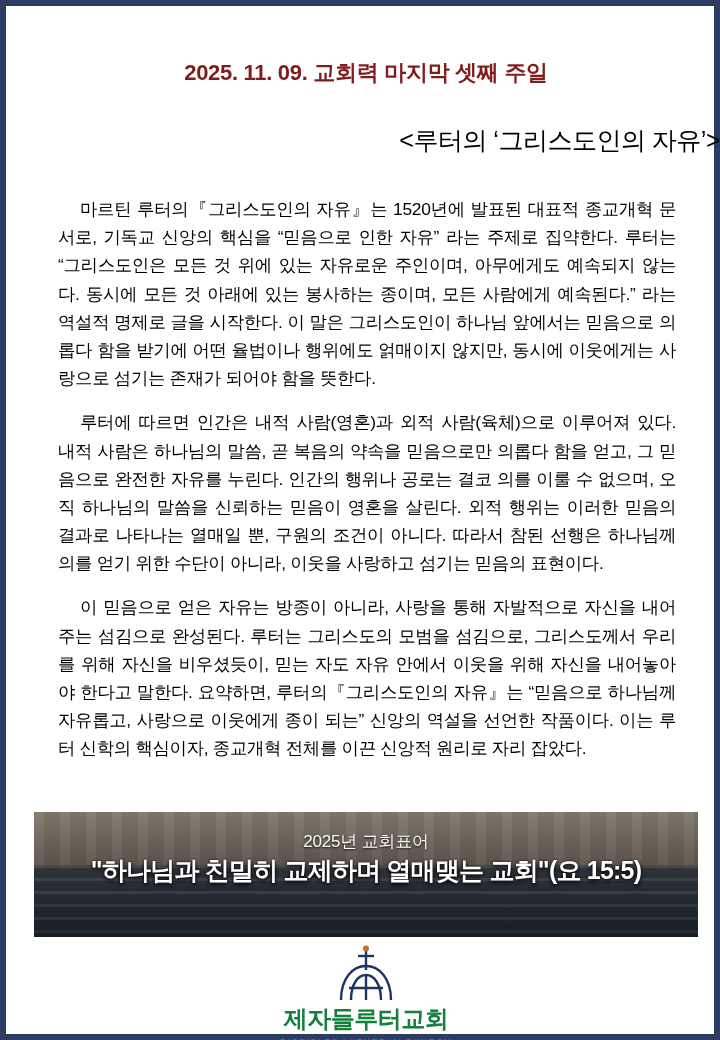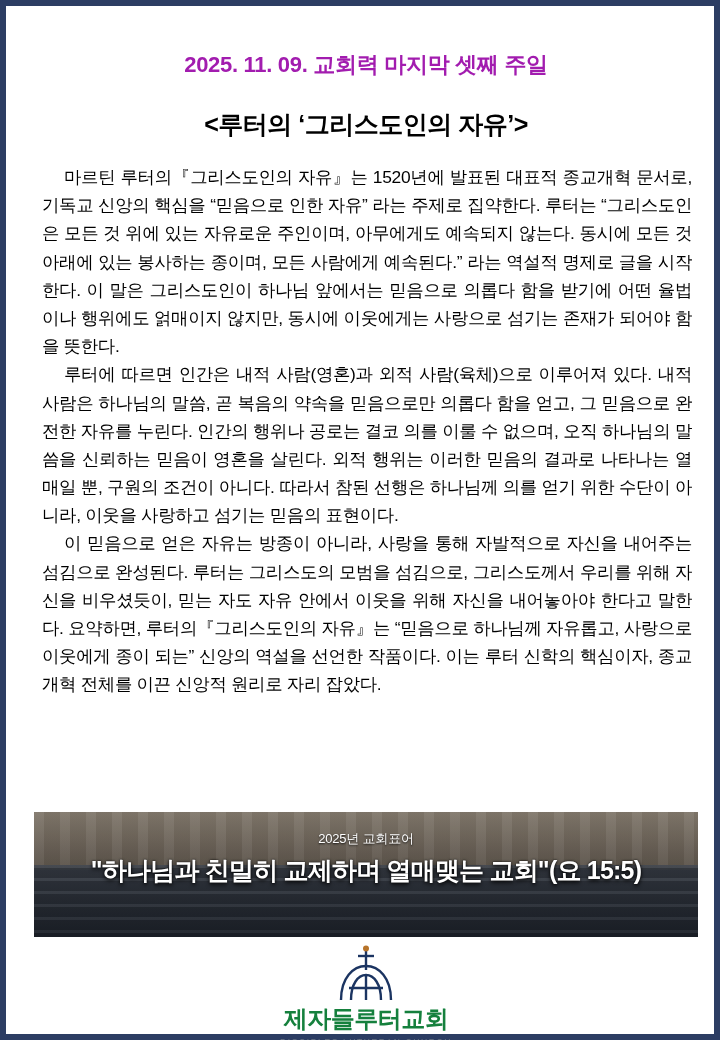--- a/index.html
+++ b/index.html
@@ -26,49 +26,49 @@
   }
   .inner {
     position: absolute;
     left: 6px; top: 6px;
     width: 708px;
     height: 1028px;
     box-sizing: border-box;
     padding: 0;
   }
   .doc-title {
-    margin: 0;
+    margin: 8px;
     padding-top: 38px;
     text-align: center;
     font-size: 22px;
     font-weight: bold;
     letter-spacing: -0.3px;
-    color: #a21caf;
+    color: #7f1d1d;
   }
   .doc-subtitle {
     margin: 0;
     padding-top: 28px;
-    text-align: center;
+    text-align: right;
     font-size: 25px;
-    font-weight: bold;
+    font-weight: normal;
     letter-spacing: -0.5px;
     color: #000000;
   }
   .body-text {
     margin: 0;
     padding: 22px 28px 0 30px;
     font-size: 17.4px;
     line-height: 1.62;
     text-align: justify;
     text-justify: inter-character;
     letter-spacing: -0.3px;
     color: #000000;
   }
   .body-text p {
-    margin: 0;
+    margin: 16px;
     text-indent: 22px;
   }
   .banner {
     position: absolute;
     left: 22px;
     top: 800px;
     width: 664px;
     height: 125px;
     overflow: hidden;
     background: #6f6257;
@@ -122,21 +122,21 @@
     position: absolute;
     inset: 0;
     background: linear-gradient(to bottom, rgba(20,24,32,0.35), rgba(10,14,20,0.55));
   }
   .banner-year {
     position: absolute;
     left: 0; right: 0;
     top: 18px;
     text-align: center;
     color: #ffffff;
-    font-size: 13px;
+    font-size: 17px;
     letter-spacing: -0.2px;
     text-shadow: 0 1px 2px rgba(0,0,0,0.85);
   }
   .banner-slogan {
     position: absolute;
     left: 0; right: 0;
     top: 42px;
     text-align: center;
     color: #ffffff;
     font-size: 25px;

